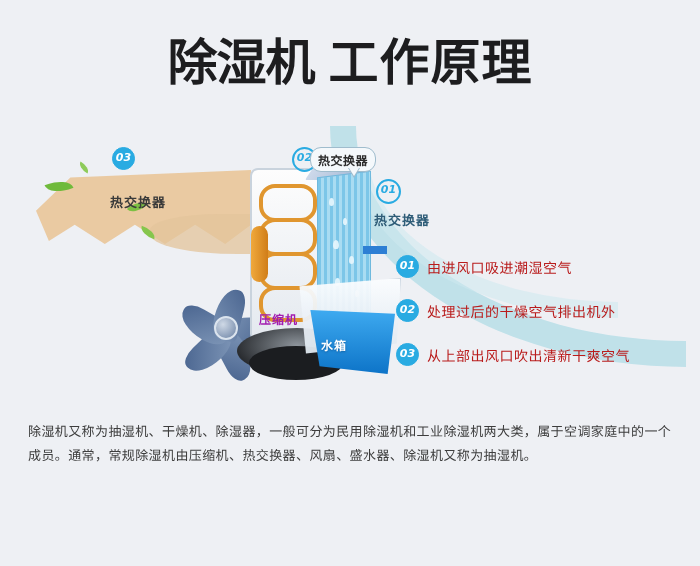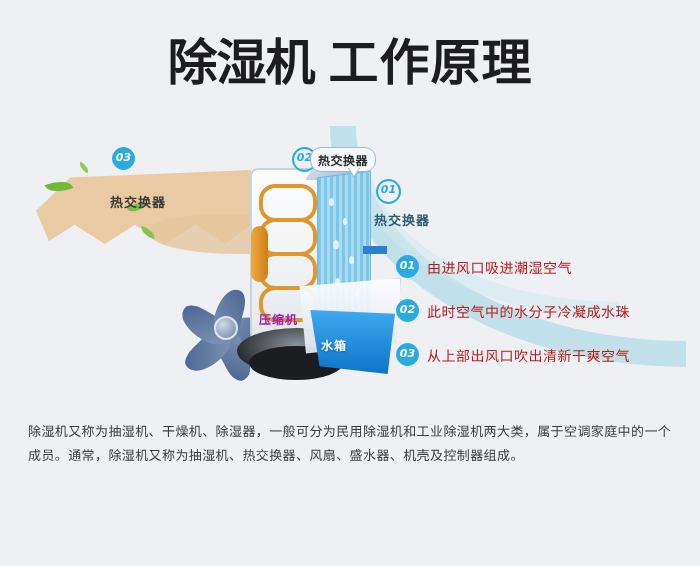--- a/index.html
+++ b/index.html
@@ -269,23 +269,23 @@
     </div>
   </div>
 
   <div class="steps">
     <div class="step">
       <span class="badge fill">01</span>
       <span class="txt">由进风口吸进潮湿空气</span>
     </div>
     <div class="step">
       <span class="badge fill">02</span>
-      <span class="txt">此时空气中的水分子冷凝成水珠</span>
+      <span class="txt">处理过后的干燥空气排出机外</span>
     </div>
     <div class="step">
       <span class="badge fill">03</span>
       <span class="txt">从上部出风口吹出清新干爽空气</span>
     </div>
   </div>
 
-  <div class="para p1">除湿机又称为抽湿机、干燥机、除湿器，一般可分为民用除湿机和工业除湿机两大类，属于空调家庭中的一个成员。通常，除湿机又称为抽湿机、热交换器、风扇、盛水器、机壳及控制器组成。</div>
+  <div class="para p1">除湿机又称为抽湿机、干燥机、除湿器，一般可分为民用除湿机和工业除湿机两大类，属于空调家庭中的一个成员。通常，常规除湿机由压缩机、热交换器、风扇、盛水器、除湿机又称为抽湿机。</div>
 
 </div>
 
 </body></html>

